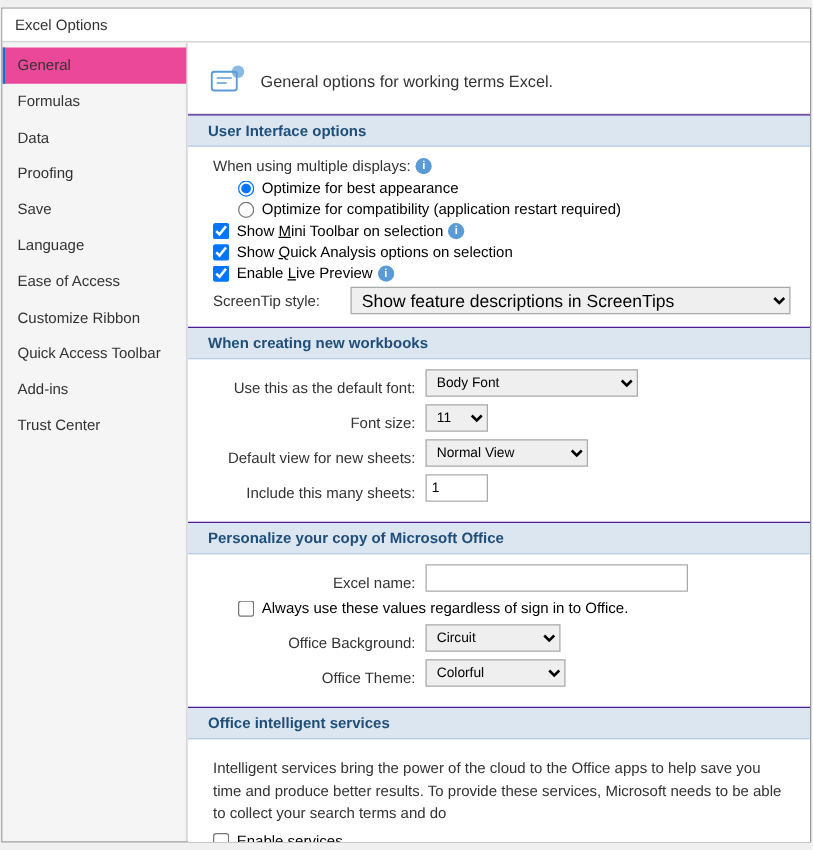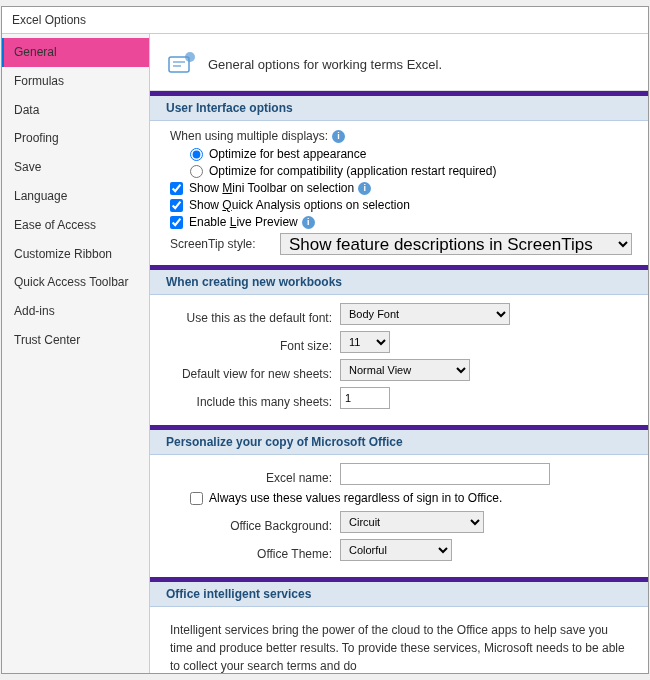--- a/index.html
+++ b/index.html
@@ -89,21 +89,21 @@
     
     .section {
       margin: 0;
     }
     .section-title {
       background: #dce6f1;
       padding: 5px 16px;
       font-size: 12px;
       font-weight: bold;
       color: #1f4e79;
-      border-top: 5px solid #4c1d95;
+      border-top: 1px solid #4c1d95;
       border-bottom: 1px solid #b8cce4;
     }
     .section-body {
       padding: 8px 16px 10px 20px;
     }
     
     .option-row {
       display: flex;
       align-items: center;
       margin-bottom: 4px;
@@ -151,21 +151,21 @@
       margin-top: 4px;
     }
     .screentip-row label {
       width: 110px;
       font-size: 12px;
       color: #333;
     }
     .screentip-row select {
       flex: 1;
       height: 22px;
-      font-size: 17px;
+      font-size: 14px;
       border: 1px solid #aaa;
     }
     
     .form-row {
       display: flex;
       align-items: flex-end;
       margin-bottom: 6px;
     }
     .form-label {
       width: 170px;
@@ -347,21 +347,21 @@
           <div class="form-row">
             <span class="form-label">Excel name:</span>
             <input type="text" class="username-input" style="">
           </div>
           <div class="checkbox-row" style="margin-left:20px; margin-bottom:6px;">
             <input type="checkbox" style="">
             <label>Always use these values regardless of sign in to Office.</label>
           </div>
           <div class="form-row">
             <span class="form-label">Office Background:</span>
-            <select class="form-control" style="width:144px;">
+            <select class="form-control" style="width:108px;">
               <option>Circuit</option>
               <option>No Background</option>
               <option>Circles and Stripes</option>
             </select>
           </div>
           <div class="form-row">
             <span class="form-label">Office Theme:</span>
             <select class="form-control" style="width:112px;">
               <option>Colorful</option>
               <option>Dark Gray</option>

